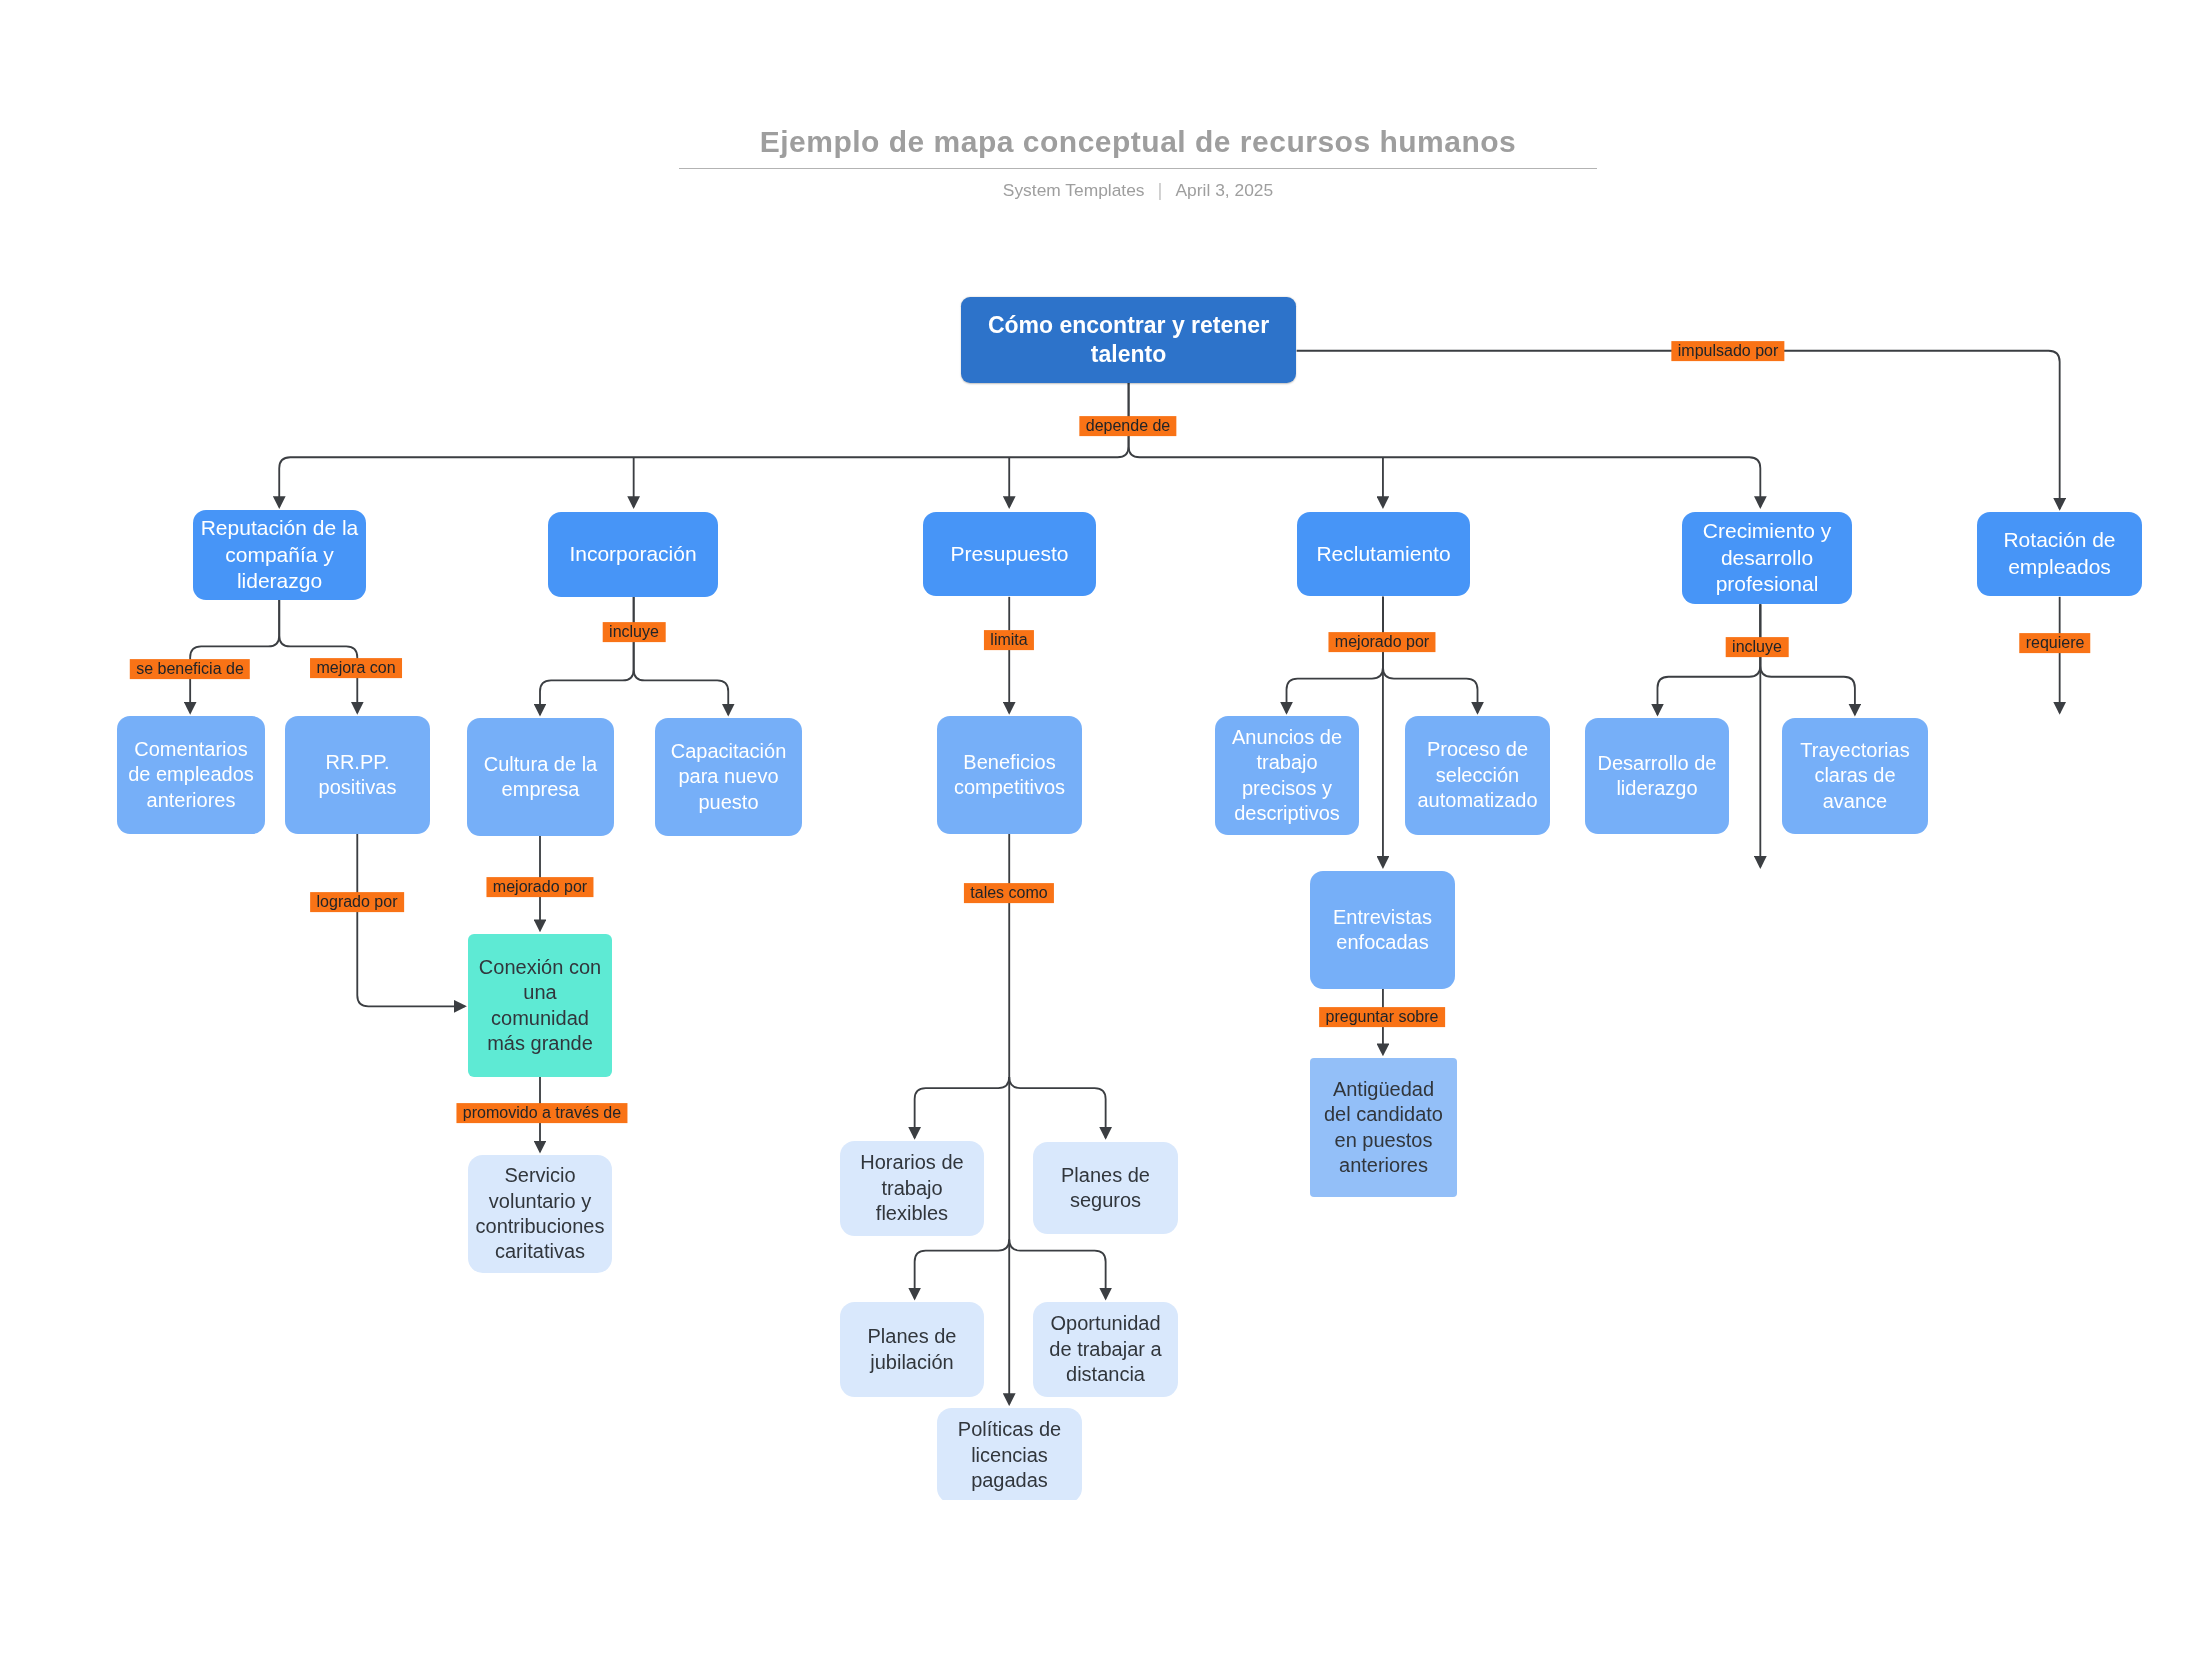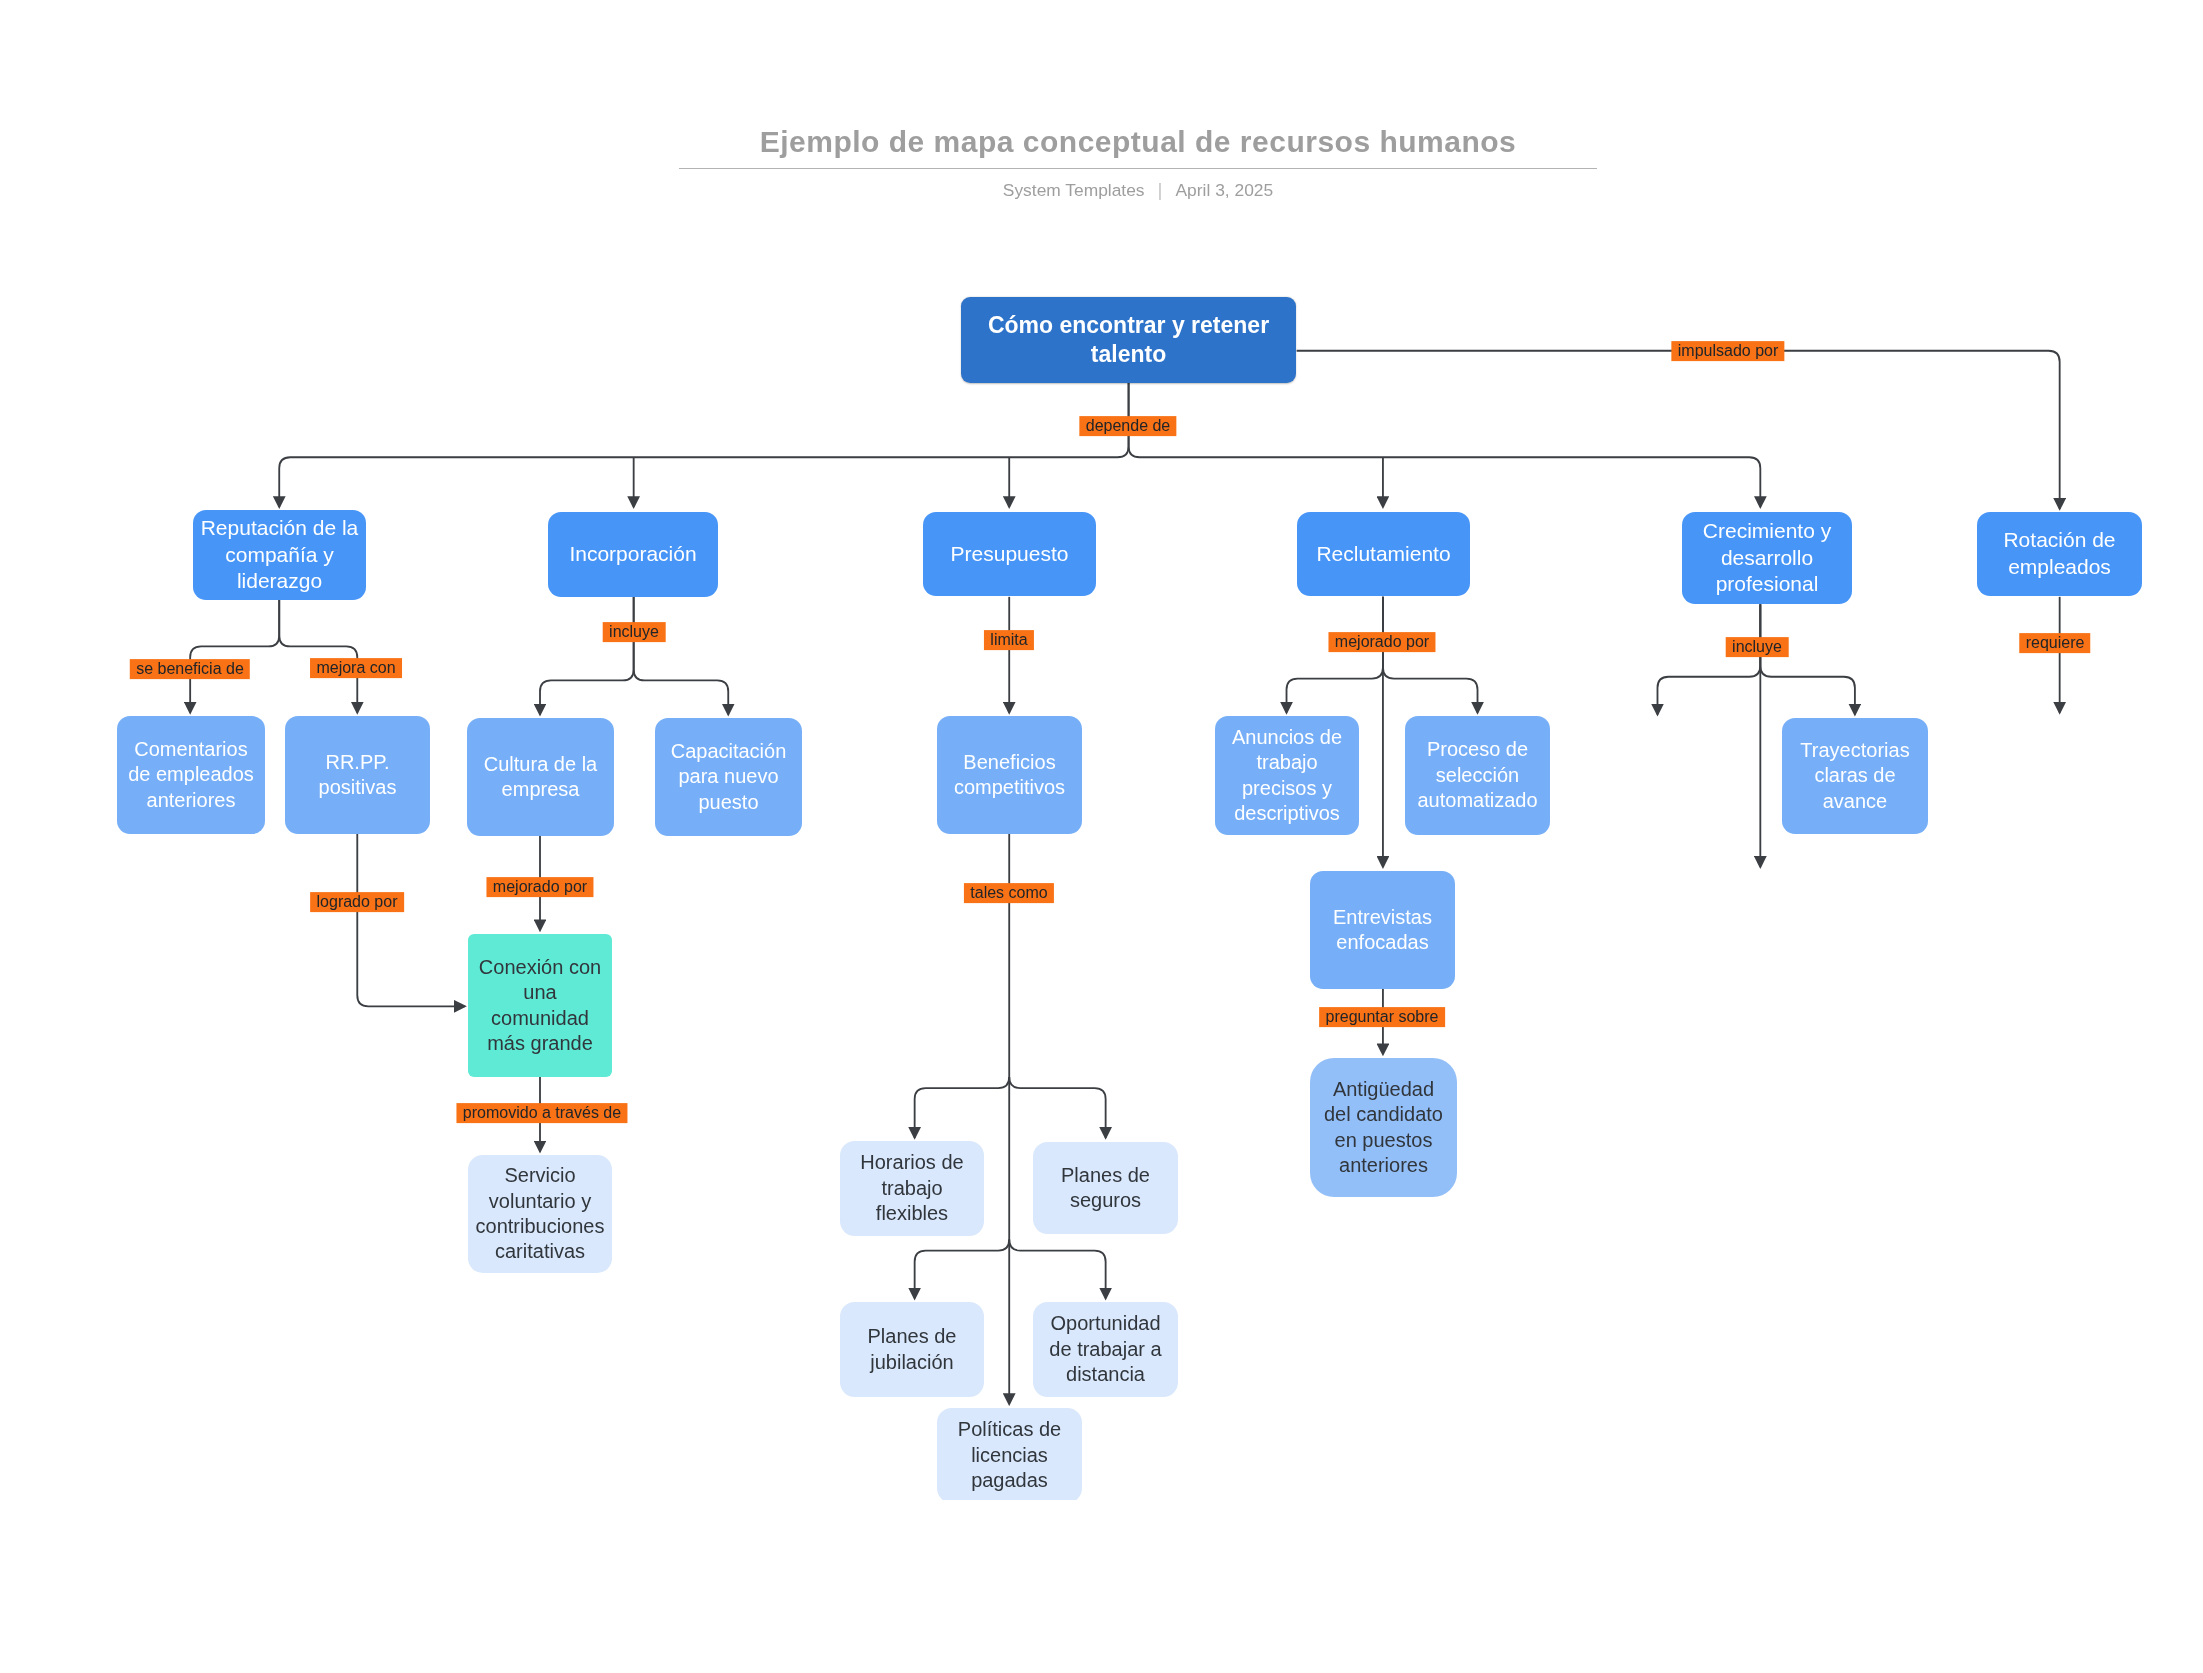--- a/index.html
+++ b/index.html
@@ -16,21 +16,21 @@
   .elabel{position:absolute;transform:translate(-50%,-50%);background:#f97316;
           padding:0.9px 6.4px;font-size:16px;color:#212428;white-space:nowrap;z-index:2;}
   .node{position:absolute;display:flex;align-items:center;justify-content:center;
         text-align:center;border-radius:13px;font-size:20px;line-height:1.27;
         color:#ffffff;padding:5.5px 7.3px;box-sizing:border-box;z-index:3;}
   .root{background:#2d73ca;font-weight:bold;font-size:23px;border-radius:9.2px;
         box-shadow:0 0.9px 1.8px rgba(0,0,0,.25);}
   .lvl1{background:#4795f7;font-size:21px;}
   .lvl2{background:#76aff8;}
   .mid {background:#5eead4;color:#31363c;border-radius:6px;}
-  .mid2{background:#93bff8;color:#31363c;border-radius:24px;}
+  .mid2{background:#93bff8;color:#31363c;border-radius:4px;}
   .light{background:#d9e8fc;color:#31363c;border-radius:14.7px;}
 </style>
 </head>
 <body>
 
 <div class="canvas">
 
   <div class="title">Ejemplo de mapa conceptual de recursos humanos</div>
   <div class="rule"></div>
   <div class="subtitle">
@@ -98,20 +98,21 @@
   <div class="node lvl1" style="left:1682px;top:512px;width:170px;height:92px">Crecimiento y desarrollo profesional</div>
   <div class="node lvl1" style="left:1977px;top:512px;width:165px;height:84px">Rotación de empleados</div>
 
   <div class="node lvl2" style="left:117px;top:716px;width:148px;height:118px">Comentarios de empleados anteriores</div>
   <div class="node lvl2" style="left:467px;top:718px;width:147px;height:118px">Cultura de la empresa</div>
   <div class="node lvl2" style="left:285px;top:716px;width:145px;height:118px">RR.PP. positivas</div>
   <div class="node lvl2" style="left:655px;top:718px;width:147px;height:118px">Capacitación para nuevo puesto</div>
   <div class="node lvl2" style="left:937px;top:716px;width:145px;height:118px">Beneficios competitivos</div>
   <div class="node lvl2" style="left:1215px;top:716px;width:144px;height:119px">Anuncios de trabajo precisos y descriptivos</div>
   <div class="node lvl2" style="left:1405px;top:716px;width:145px;height:119px">Proceso de selección automatizado</div>
+  <div class="node lvl2" style="left:1585px;top:718px;width:144px;height:116px">Desarrollo de liderazgo</div>
   <div class="node lvl2" style="left:1782px;top:718px;width:146px;height:116px">Trayectorias claras de avance</div>
 
   <div class="node lvl2" style="left:1310px;top:871px;width:145px;height:118px">Entrevistas enfocadas</div>
 
   <div class="node mid" style="left:468px;top:934px;width:144px;height:143px">Conexión con una comunidad más grande</div>
   <div class="node mid2" style="left:1310px;top:1058px;width:147px;height:139px">Antigüedad del candidato en puestos anteriores</div>
 
   <div class="node light" style="left:468px;top:1155px;width:144px;height:118px">Servicio voluntario y contribuciones caritativas</div>
   <div class="node light" style="left:840px;top:1141px;width:144px;height:95px">Horarios de trabajo flexibles</div>
   <div class="node light" style="left:1033px;top:1142px;width:145px;height:92px">Planes de seguros</div>

